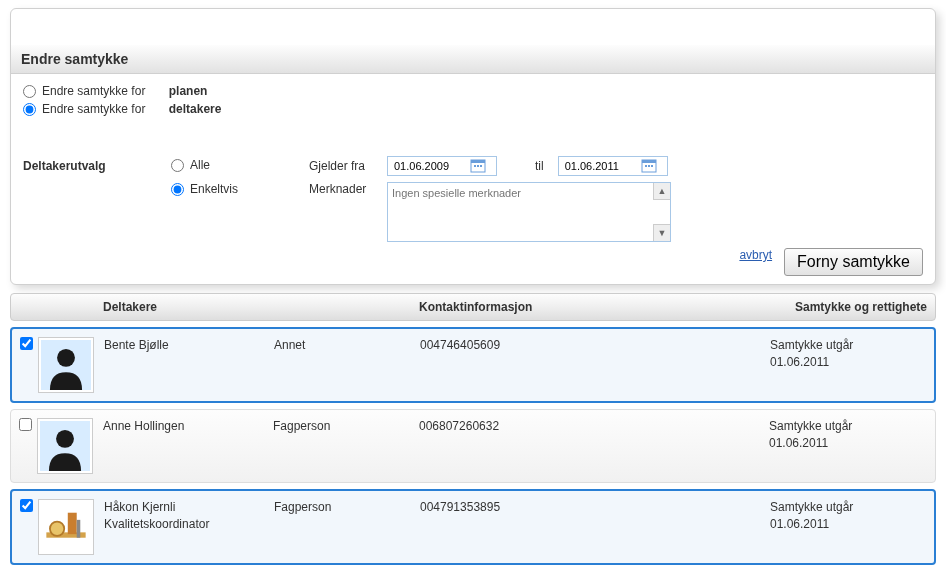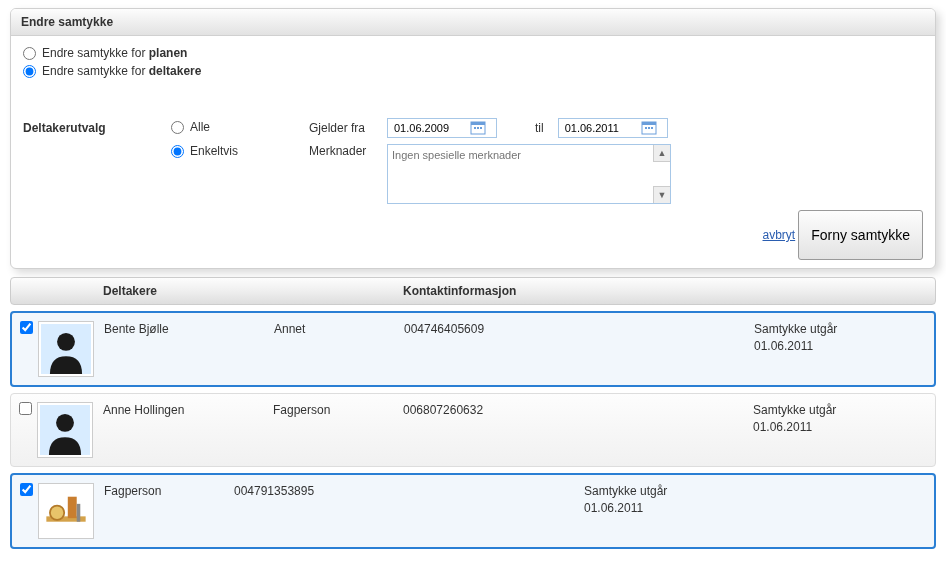--- a/index.html
+++ b/index.html
@@ -22,35 +22,36 @@
     border-radius: 6px;
     background: #fff;
     box-shadow: 4px 4px 8px rgba(0,0,0,0.15);
     overflow: hidden;
   }
   .panel-header {
     background: linear-gradient(to bottom, #fdfdfd 0%, #efefef 50%, #e2e2e2 100%);
     border-bottom: 1px solid #d0d0d0;
     padding: 6px 10px;
     font-weight: bold;
-    font-size: 12px;
+    font-size: 14px;
+    margin-top: 36px;
   }
   .panel-body {
     padding: 10px 12px 8px 12px;
   }
   .radio-group { margin-bottom: 14px; }
   .radio-row {
     display: flex;
     align-items: center;
     gap: 6px;
     margin-bottom: 4px;
     font-size: 12px;
   }
   .radio-row input[type=radio] { margin: 0; }
-  .radio-label b { font-weight: bold; }
+  .radio-label b { font-weight: bold; margin-left: 20px; }
   .form-grid {
     display: grid;
     grid-template-columns: 140px 130px 1fr;
     align-items: start;
     gap: 4px 8px;
     margin-top: 40px;
   }
   .form-label { font-weight: bold; padding-top: 3px; }
   .sub-radio-col { display: flex; flex-direction: column; gap: 6px; padding-top: 2px;}
   .fields-col { display: flex; flex-direction: column; gap: 6px; }
@@ -107,49 +108,48 @@
     border-left: 1px solid #ccc;
     background: #eee;
     display: flex; align-items: center; justify-content: center;
     font-size: 9px; color: #666;
   }
   .notes-box .scroll-up { top: 0; border-bottom: 1px solid #ccc; }
   .notes-box .scroll-down { bottom: 0; border-top: 1px solid #ccc; }
   .actions-row {
     display: flex;
     justify-content: flex-end;
-    align-items: center;
-    gap: 3px;
+    gap: 12px;
     margin-top: 6px;
   }
   .link-cancel { color: #2a5db0; text-decoration: underline; cursor: pointer; }
   .btn {
     border: 1px solid #999;
     border-radius: 3px;
     background: linear-gradient(to bottom, #fdfdfd, #e3e3e3);
-    padding: 16px 12px;
-    font-size: 14px;
+    padding: 4px 12px;
+    font-size: 16px;
     cursor: pointer;
     font-family: inherit;
   }
   .grid-header {
     display: flex;
     background: linear-gradient(to bottom, #fdfdfd 0%, #efefef 50%, #dedede 100%);
     border: 1px solid #ccc;
     border-radius: 4px;
     padding: 6px 8px;
     font-weight: bold;
     font-size: 12px;
     margin-top: 8px;
   }
   .col-chk { width: 18px; }
   .col-avatar { width: 66px; }
   .col-name { width: 170px; }
   .col-role { width: 130px; }
-  .col-contact { width: 350px; }
+  .col-contact { width: 350px; margin-left: 16px; }
   .col-consent { flex: 1; }
   .row {
     display: flex;
     align-items: flex-start;
     border: 1px solid #ddd;
     border-radius: 4px;
     padding: 8px 8px;
     margin-top: 6px;
     background: linear-gradient(to bottom, #fdfdfd, #f1f1f1);
     min-height: 74px;
@@ -252,20 +252,21 @@
       </div>
 
     </div>
   </div>
 
   <div class="grid-header">
     <div class="col-chk"></div>
     <div class="col-avatar"></div>
     <div style="width:300px">Deltakere</div>
     <div class="col-contact">Kontaktinformasjon</div>
+    <div class="col-consent" style="text-align:right">Samtykke og rettighete</div>
   </div>
 
   <div id="rows-container">
       <div class="row selected">
         <div class="col-chk">
           <input type="checkbox" checked="" style="">
         </div>
         <div class="col-avatar">
           <div class="avatar">
             <svg viewBox="0 0 56 56">
@@ -306,19 +307,20 @@
           <div class="avatar">
             <svg viewBox="0 0 56 56">
               <rect width="56" height="56" fill="#fff"></rect>
               <rect x="6" y="34" width="44" height="6" fill="#d4a24a"></rect>
               <rect x="30" y="12" width="10" height="24" fill="#c97e2f"></rect>
               <circle cx="18" cy="30" r="8" fill="#e8c46a" stroke="#b37a2a" stroke-width="2"></circle>
               <rect x="40" y="20" width="4" height="20" fill="#888"></rect>
             </svg>
           </div>
         </div>
+        <div class="col-name text">Håkon Kjernli<span class="sub">Kvalitetskoordinator</span></div>
         <div class="col-role text">Fagperson</div>
         <div class="col-contact text">004791353895</div>
         <div class="col-consent text">Samtykke utgår<span class="sub">01.06.2011</span></div>
       </div>
     </div>
 
 </div>
 
 </body></html>

